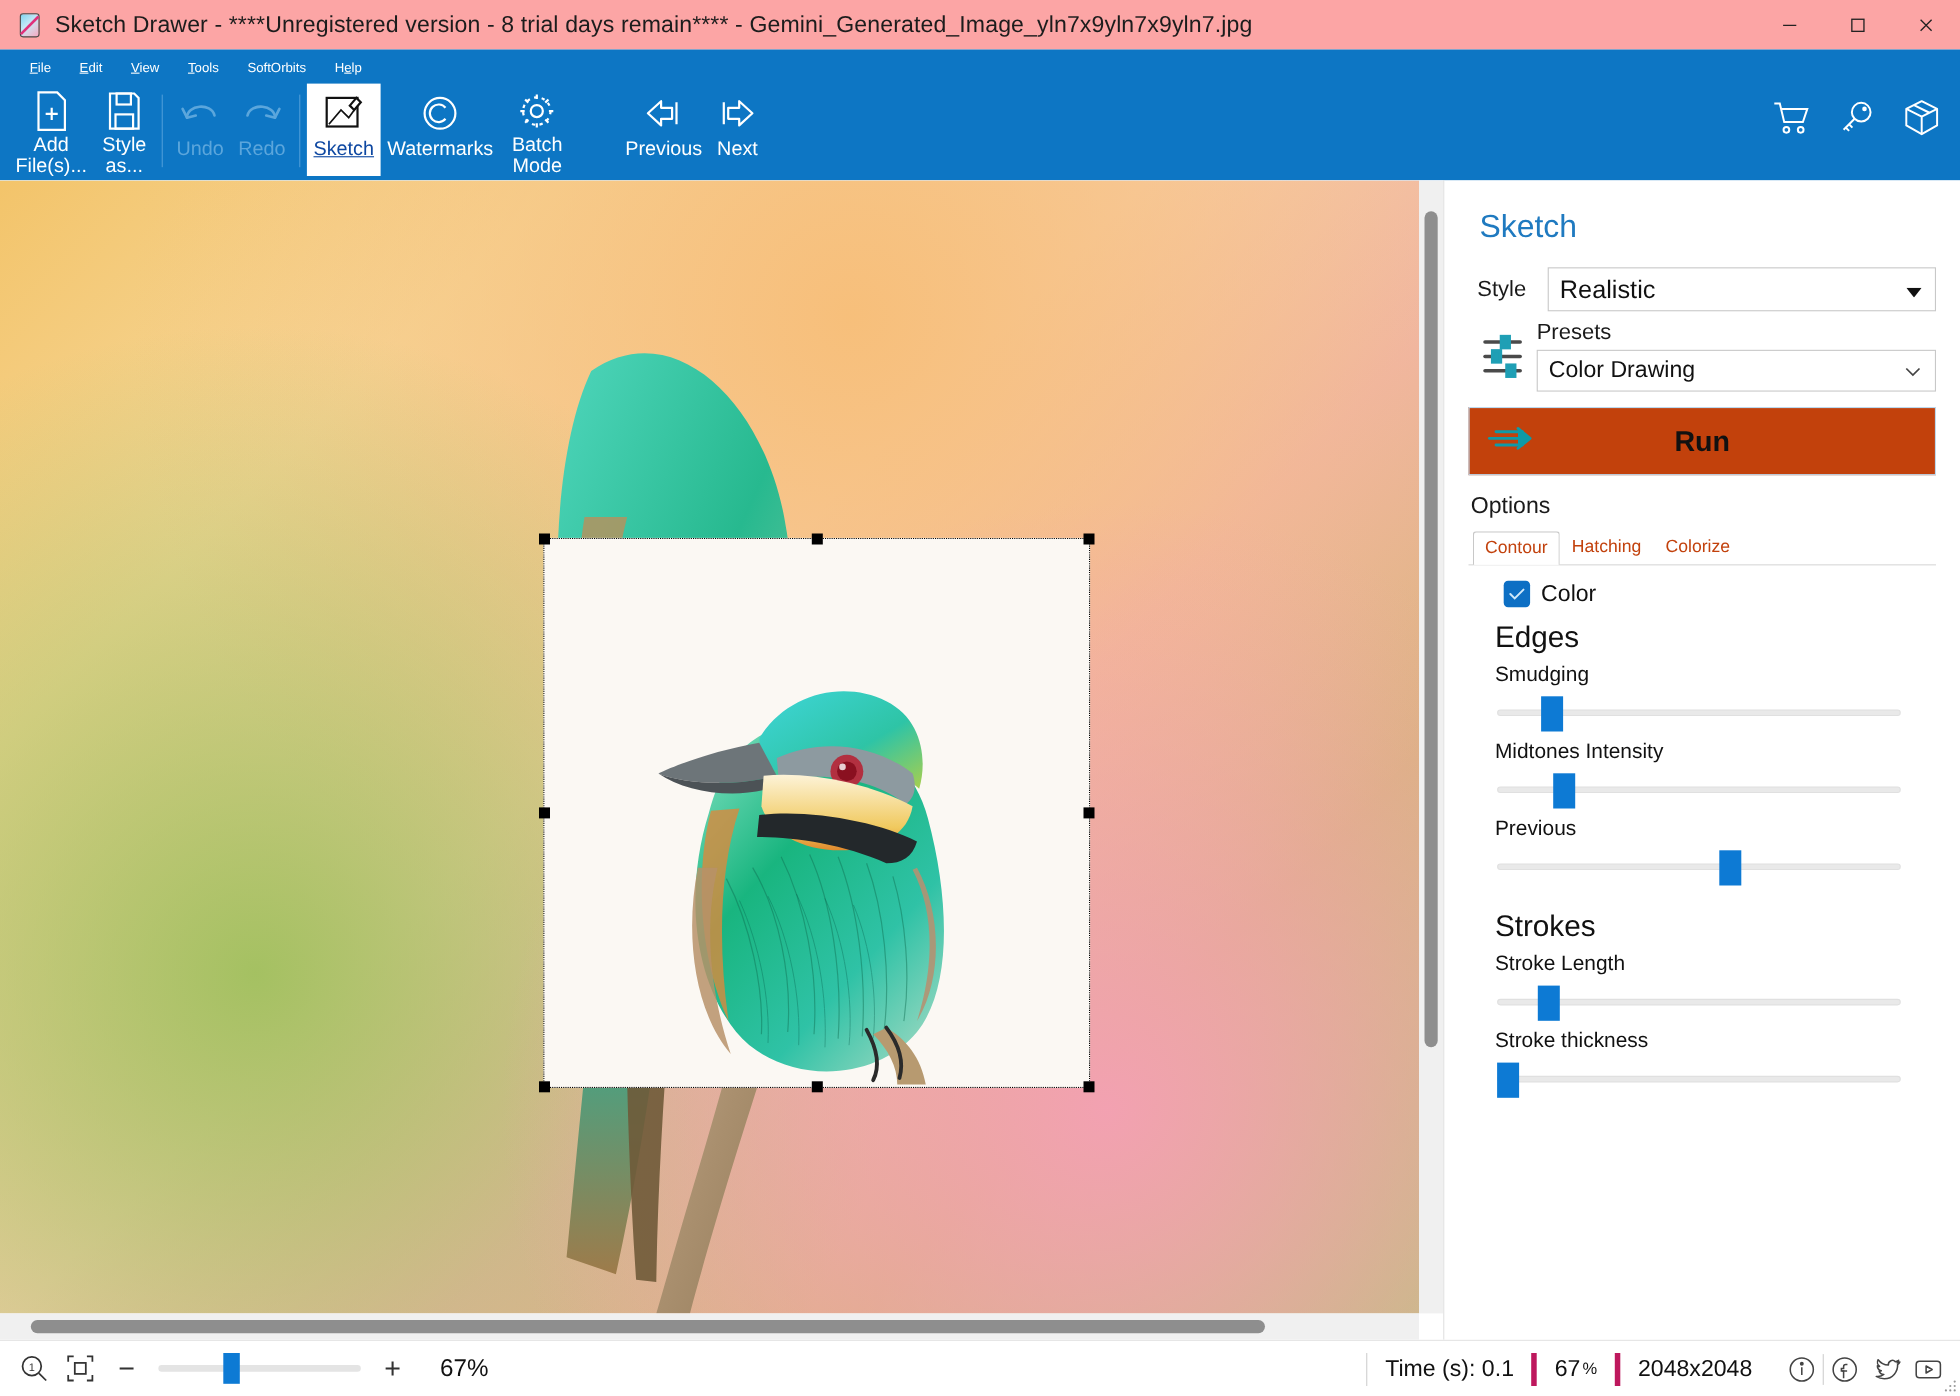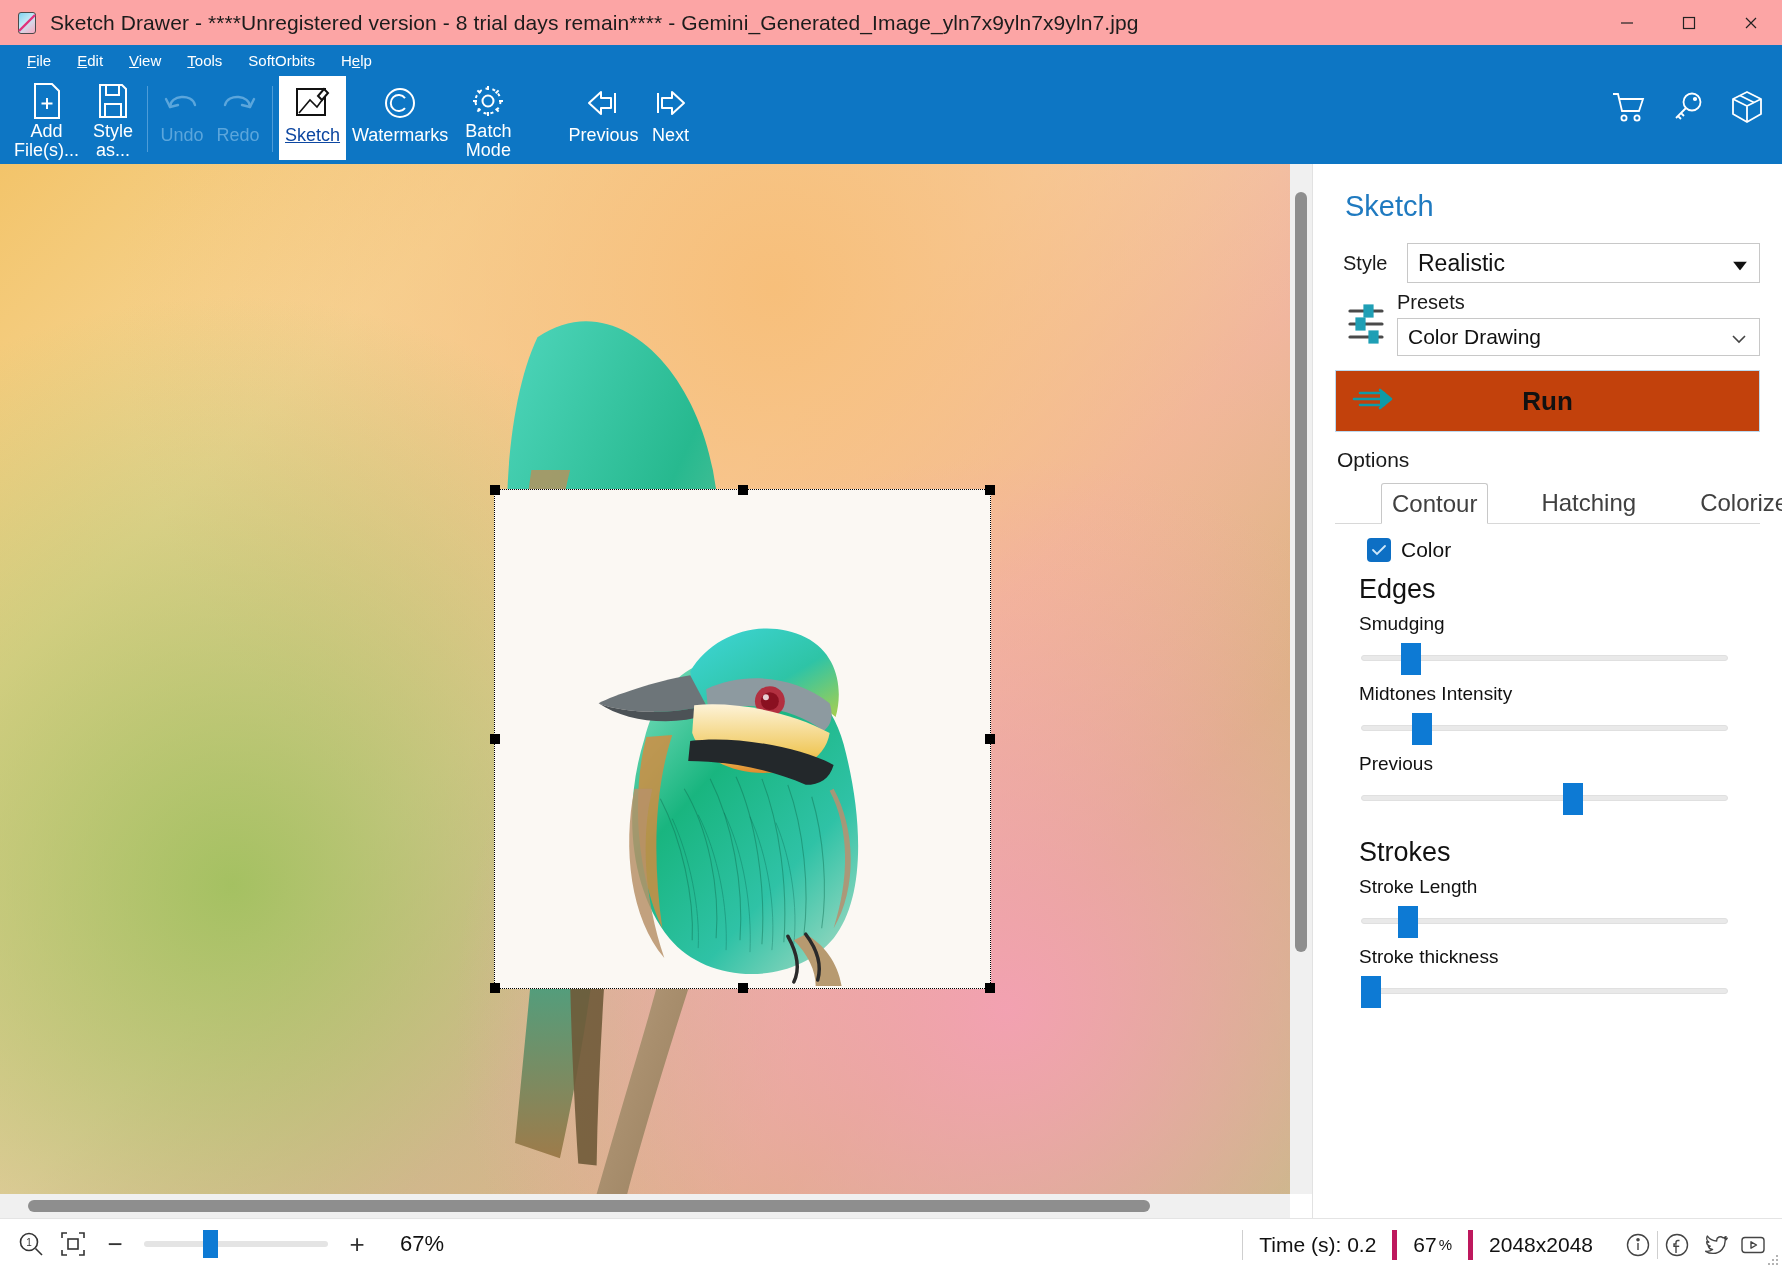--- a/index.html
+++ b/index.html
@@ -21,21 +21,21 @@
      background:linear-gradient(140deg,#7fd4f0 0%,#c9e8f5 45%,#f7a8c0 100%); border:1.5px solid #4a4a4a;}
   .title-icon .pen { position:absolute; left:1px; top:1px; width:24px; height:24px; }
   .title-text { font-size:21px; color:#1c1c1c; font-family:"Liberation Sans", sans-serif; letter-spacing:0.1px; white-space:nowrap; }
   .win-buttons { position:absolute; right:0; top:0; height:45px; display:flex; }
   .win-btn { width:62px; height:45px; display:flex; align-items:center; justify-content:center; cursor:default; }
   .win-btn svg { stroke:#222; stroke-width:1.2; fill:none; }
 
   
   .ribbon { background:#0d76c4; flex:0 0 119px; height:119px; position:relative; color:#fff; }
   .menubar { display:flex; align-items:center; height:31px; padding-left:14px; gap:0px; }
-  .menu-item { font-size:15px; color:#ffffff; padding:2px 13px; cursor:default; white-space:nowrap; }
+  .menu-item { font-size:12px; color:#ffffff; padding:2px 13px; cursor:default; white-space:nowrap; }
   .menu-item u { text-decoration:underline; }
   .toolbar { display:flex; align-items:flex-start; height:88px; padding-left:8px; position:relative; }
   .tb-btn {
     width:auto; min-width:56px; padding:0 6px; height:84px; display:flex; flex-direction:column;
     align-items:center; justify-content:flex-start; cursor:default; position:relative; padding-top:6px;
   }
   .tb-btn .ico { height:42px; display:flex; align-items:center; justify-content:center; }
   .tb-btn .lbl { font-size:18px; line-height:19px; text-align:center; color:#ffffff; margin-top:2px; white-space:pre-line;}
   .tb-btn.disabled .lbl { color:#5ba6dc; }
   .tb-btn.disabled svg { stroke:#5ba6dc !important; }
@@ -87,21 +87,21 @@
   .combo.small { height:38px; font-size:21px; }
   .run-btn {
     margin-left:0px; height:62px; background:#c2410c; border:1px solid #bcd9ef; display:flex;
     align-items:center; justify-content:center; position:relative; cursor:default; margin-bottom:16px;
   }
   .run-btn .arrow-ico { position:absolute; left:16px; top:50%; transform:translateY(-50%); }
   .run-btn .run-lbl { font-size:26px; font-weight:bold; color:#111; }
   .options-lbl { font-size:21px; color:#1a1a1a; margin:6px 0 10px 2px; }
 
   .tabs { display:flex; align-items:flex-end; border-bottom:1px solid #d8d8d8; margin-bottom:14px; padding-left:4px;}
-  .tab { font-size:24px; padding:6px 10px 5px 10px; color:#404040; cursor:default; border:1px solid transparent;margin-left:42px; }
+  .tab { font-size:16px; padding:6px 10px 5px 10px; color:#c2410c; cursor:default; border:1px solid transparent; }
   .tab.active { border:1px solid #c8c8c8; border-bottom:1px solid #fff; background:#fff; border-radius:3px 3px 0 0; margin-bottom:-1px; }
 
   .enable-row { display:flex; align-items:center; gap:10px; margin:4px 0 12px 32px; }
   .chk { width:24px; height:24px; border-radius:4px; background:#0d6fc4; display:flex; align-items:center; justify-content:center; }
   .enable-lbl { font-size:21px; color:#111; }
 
   .grp-title { font-size:27px; color:#111; margin:6px 0 4px 24px; }
   .sl-label { font-size:19px; color:#111; margin:8px 0 0 24px; }
   .slider { position:relative; height:34px; margin:6px 0 2px 26px; margin-right:32px; }
   .slider .track { position:absolute; left:0; right:0; top:14px; height:6px; background:#e9e9e9; border-radius:3px; border:1px solid #e0e0e0; }
@@ -543,21 +543,21 @@
         <div class="track"></div>
         <div class="thumb" style="left:32%;"></div>
       </div>
       <div class="sb-ico">
         <span style="font-size:26px;color:#333;">+</span>
       </div>
       <div class="zoom-pct">67%</div>
     </div>
 
     <div class="sb-right">
-      <div class="sb-cell first">Time (s): 0.2</div>
+      <div class="sb-cell first">Time (s): 0.1</div>
       <div class="sb-cell">
         <span>67</span>
           <span class="small">%</span>
       </div>
       <div class="sb-cell">2048x2048</div>
 
       <div class="sb-social" style="margin-left:10px;">
         <svg width="24" height="24" viewBox="0 0 24 24" fill="none" stroke="#444" stroke-width="1.4">
           <circle cx="12" cy="12" r="10.5"></circle>
             <path d="M12 10 V17"></path>

